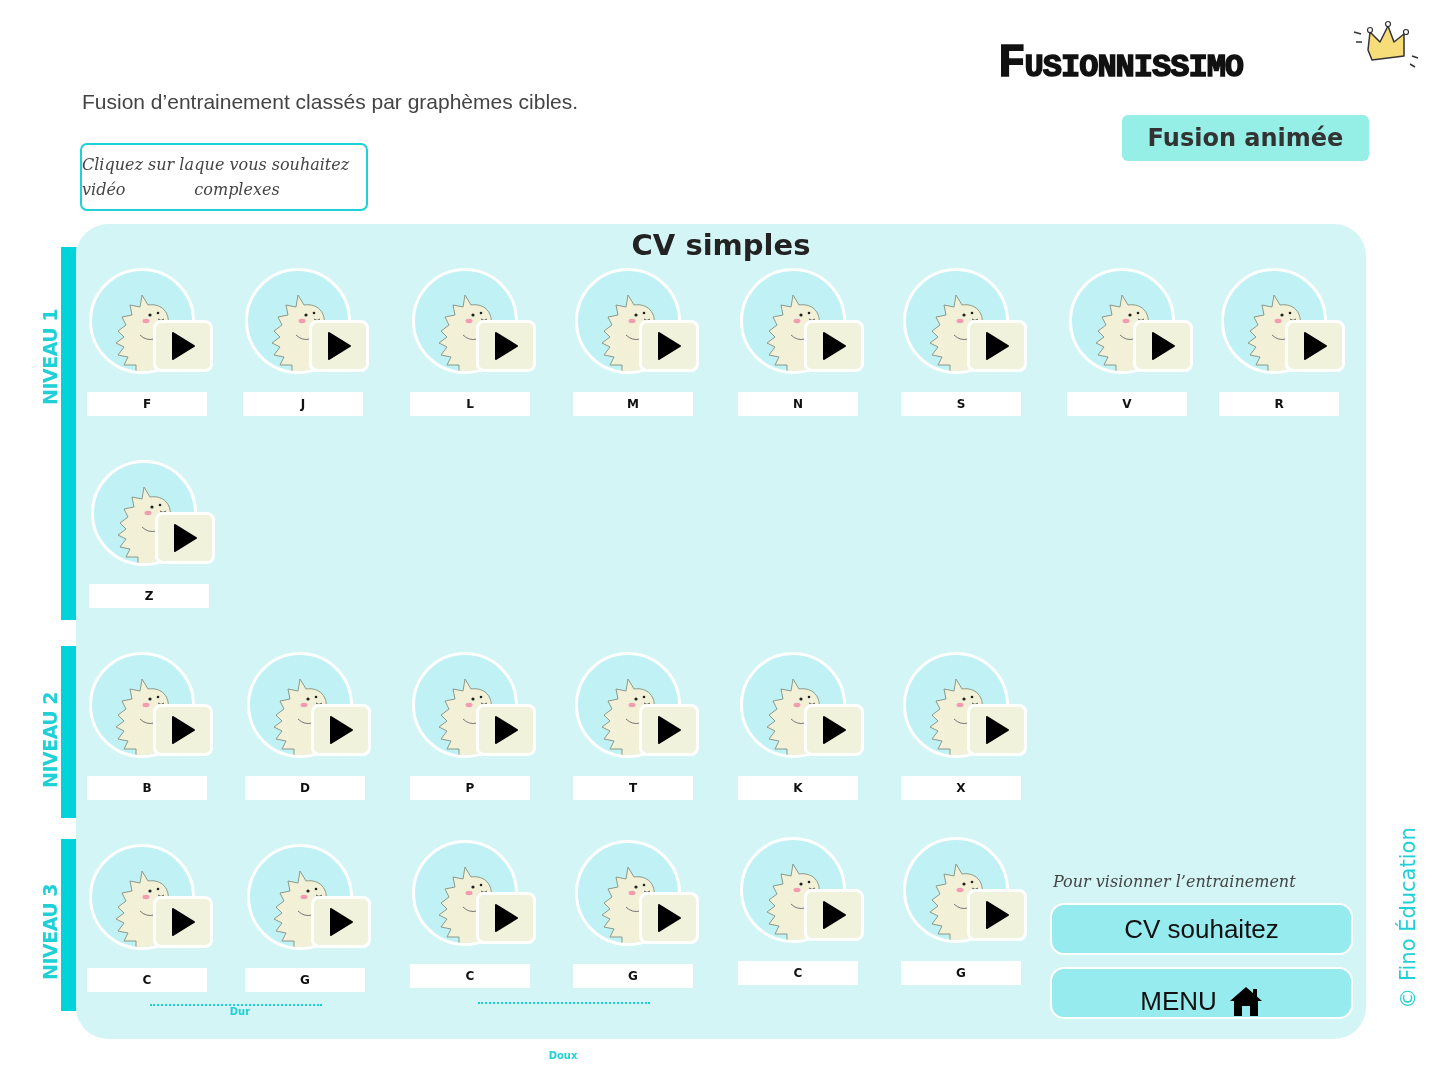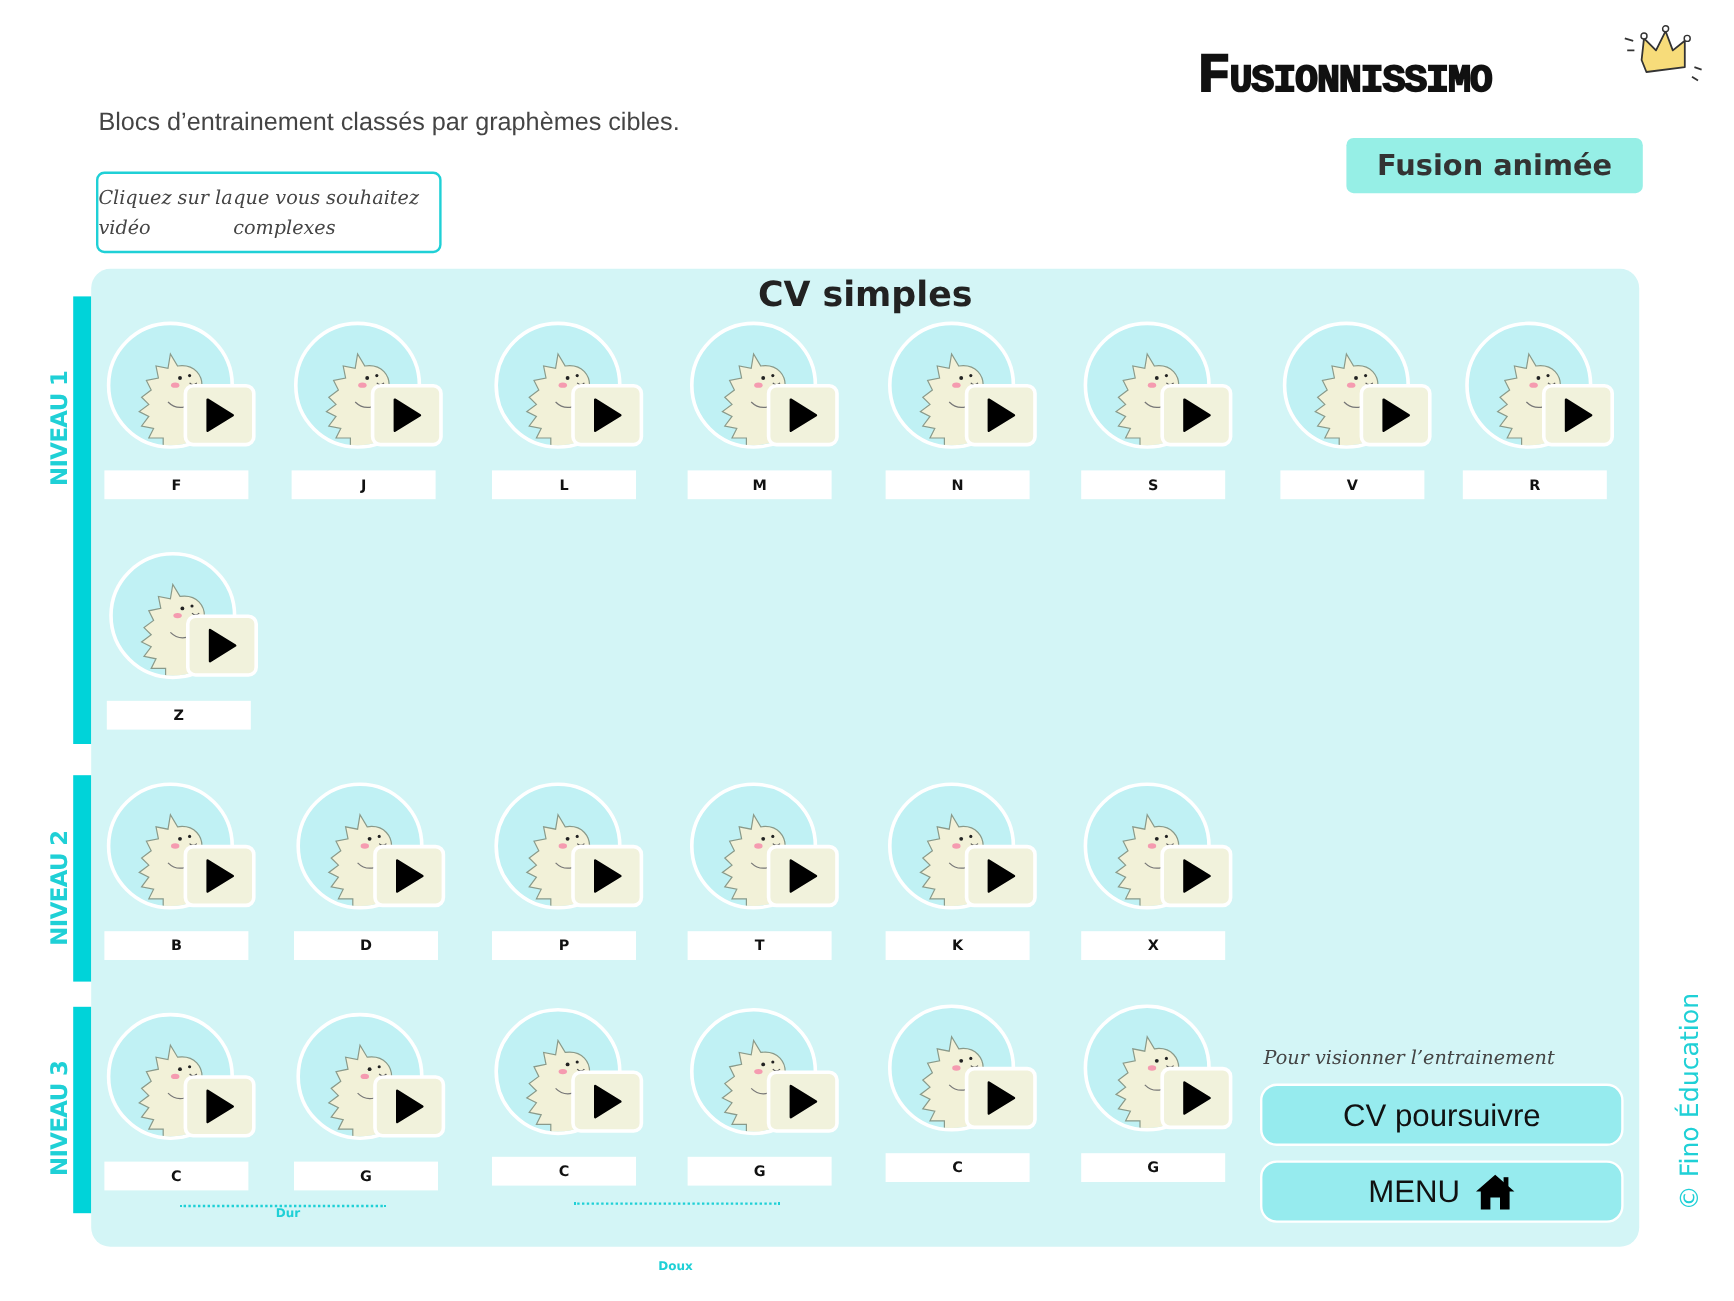--- a/index.html
+++ b/index.html
@@ -27,21 +27,21 @@
   }
   .hint {
     position: absolute; left: 80px; top: 143px; width: 288px; height: 68px;
     border: 2px solid #1fd0d6; border-radius: 7px;
     display: flex; flex-direction: row; align-items: center; justify-content: center;
     font-family: "DejaVu Serif", serif; font-style: italic; font-size: 16px; color: #444; line-height: 25px;
   }
 
   .panel {
     position: absolute; left: 76px; top: 224px; width: 1290px; height: 815px;
-    background: #d3f5f6; border-radius: 16px; padding-left: 48px;
+    background: #d3f5f6; border-radius: 32px; padding-left: 48px;
   }
   .panel-title {
     position: absolute; left: 0; width: 1290px; top: 4px; text-align: center;
     font-weight: bold; font-size: 29px; color: #222;
   }
 
   .level-bar { position: absolute; left: 61px; width: 19px; }
   .level-bar .dark { position: absolute; left: 0; top: 0; width: 15px; height: 100%; background: #00d3d9; }
   .level-bar .light { position: absolute; left: 15px; top: 0; width: 4px; height: 100%; background: #8feaee; }
   .level-label {
@@ -100,21 +100,21 @@
   <line x1="4" y1="22" x2="10" y2="22" stroke="#333" stroke-width="1.5"></line>
   <line x1="60" y1="36" x2="66" y2="38" stroke="#333" stroke-width="1.5"></line>
   <line x1="58" y1="44" x2="63" y2="47" stroke="#333" stroke-width="1.5"></line>
   <polygon points="16,30 18,12 28,22 36,6 42,22 52,14 52,36 20,40" fill="#f7dc7a" stroke="#333" stroke-width="1.5" stroke-linejoin="round"></polygon>
   <circle cx="18" cy="10" r="2.5" fill="#fff" stroke="#333" stroke-width="1.2"></circle>
   <circle cx="36" cy="4" r="2.5" fill="#fff" stroke="#333" stroke-width="1.2"></circle>
   <circle cx="54" cy="12" r="2.5" fill="#fff" stroke="#333" stroke-width="1.2"></circle>
 </svg>
 <div class="subtitle-btn">Fusion animée</div>
 
-<div class="intro">Blocs d’entrainement classés par graphèmes cibles.</div>
+<div class="intro">Fusion d’entrainement classés par graphèmes cibles.</div>
 <div class="hint">
   <span>Cliquez sur la vidéo</span>
   <span>que vous souhaitez complexes</span>
 </div>
 
 <div class="level-bar" style="top:247px;height:373px;">
     <div class="dark"></div>
     <div class="light"></div>
   </div>
 <div class="level-label" style="top:357px;">NIVEAU 1</div>
@@ -514,23 +514,23 @@
   </div>
   </div>
 
 <div class="group-line" style="left:150px;top:1004px;width:172px;"></div>
 <div class="group-label" style="left:200px;top:1006px;width:80px;">Dur</div>
 <div class="group-line" style="left:478px;top:1002px;width:172px;"></div>
 <div class="group-label" style="left:523px;top:1006px;width:80px;margin-top:44px;">Doux</div>
 
 <div class="continue-label">Pour visionner l’entrainement</div>
 <div class="nav-btn" style="top:903px;">
-  <span>CV poursuivre</span>
+  <span>CV souhaitez</span>
 </div>
-<div class="nav-btn" style="top:967px;">
+<div class="nav-btn" style="top:967px;align-items:flex-end;">
   <span>MENU</span>
   <svg viewBox="0 0 34 32">
     <path d="M17 2 L33 16 L29 16 L29 31 L21 31 L21 21 L13 21 L13 31 L5 31 L5 16 L1 16 Z" fill="#000"></path>
     <rect x="24" y="4" width="4" height="8" fill="#000"></rect>
   </svg>
 </div>
 
 <div class="copyright">© Fino Éducation</div>
 
 </body></html>

